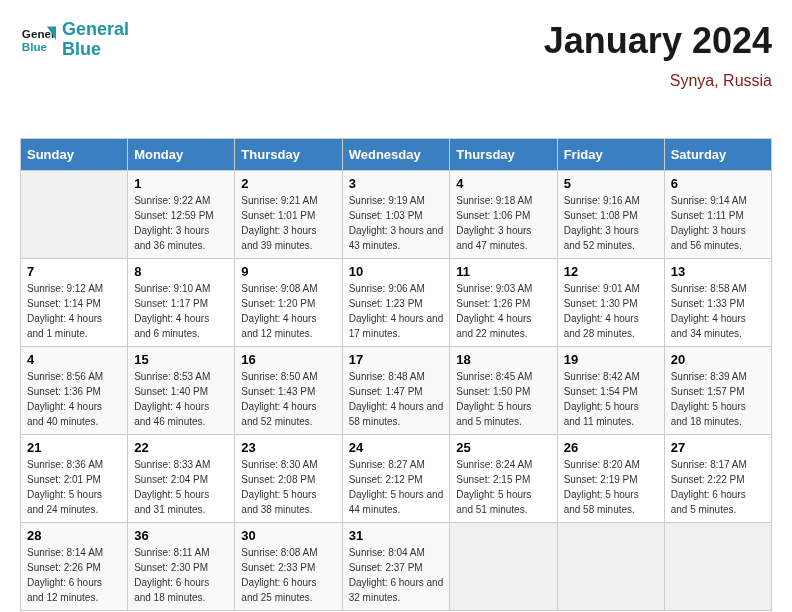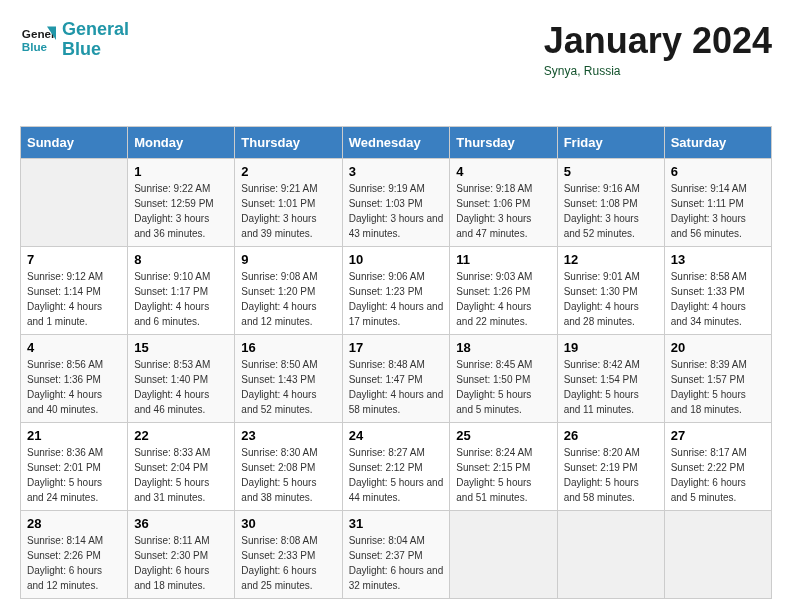--- a/index.html
+++ b/index.html
@@ -28,30 +28,31 @@
       line-height: 1.1;
     }
     .logo-text span {
       color: #2196a8;
     }
     .logo-icon {
       width: 36px;
       height: 36px;
     }
     .title-block {
+      text-align: right;
     }
     .month-title {
       font-size: 36px;
       font-weight: bold;
       color: #1a1a1a;
     }
     .location {
-      font-size: 12px;
-      color: #14532d;
-      margin-top: 2px;
+      font-size: 16px;
+      color: #7f1d1d;
+      margin-top: 10px;
     }
     .calendar {
       width: 100%;
       border-collapse: collapse;
       font-size: 11px;
       margin-top: 48px;
     }
     .calendar thead th {
       background-color: #3a7fc1;
       color: #fff;

